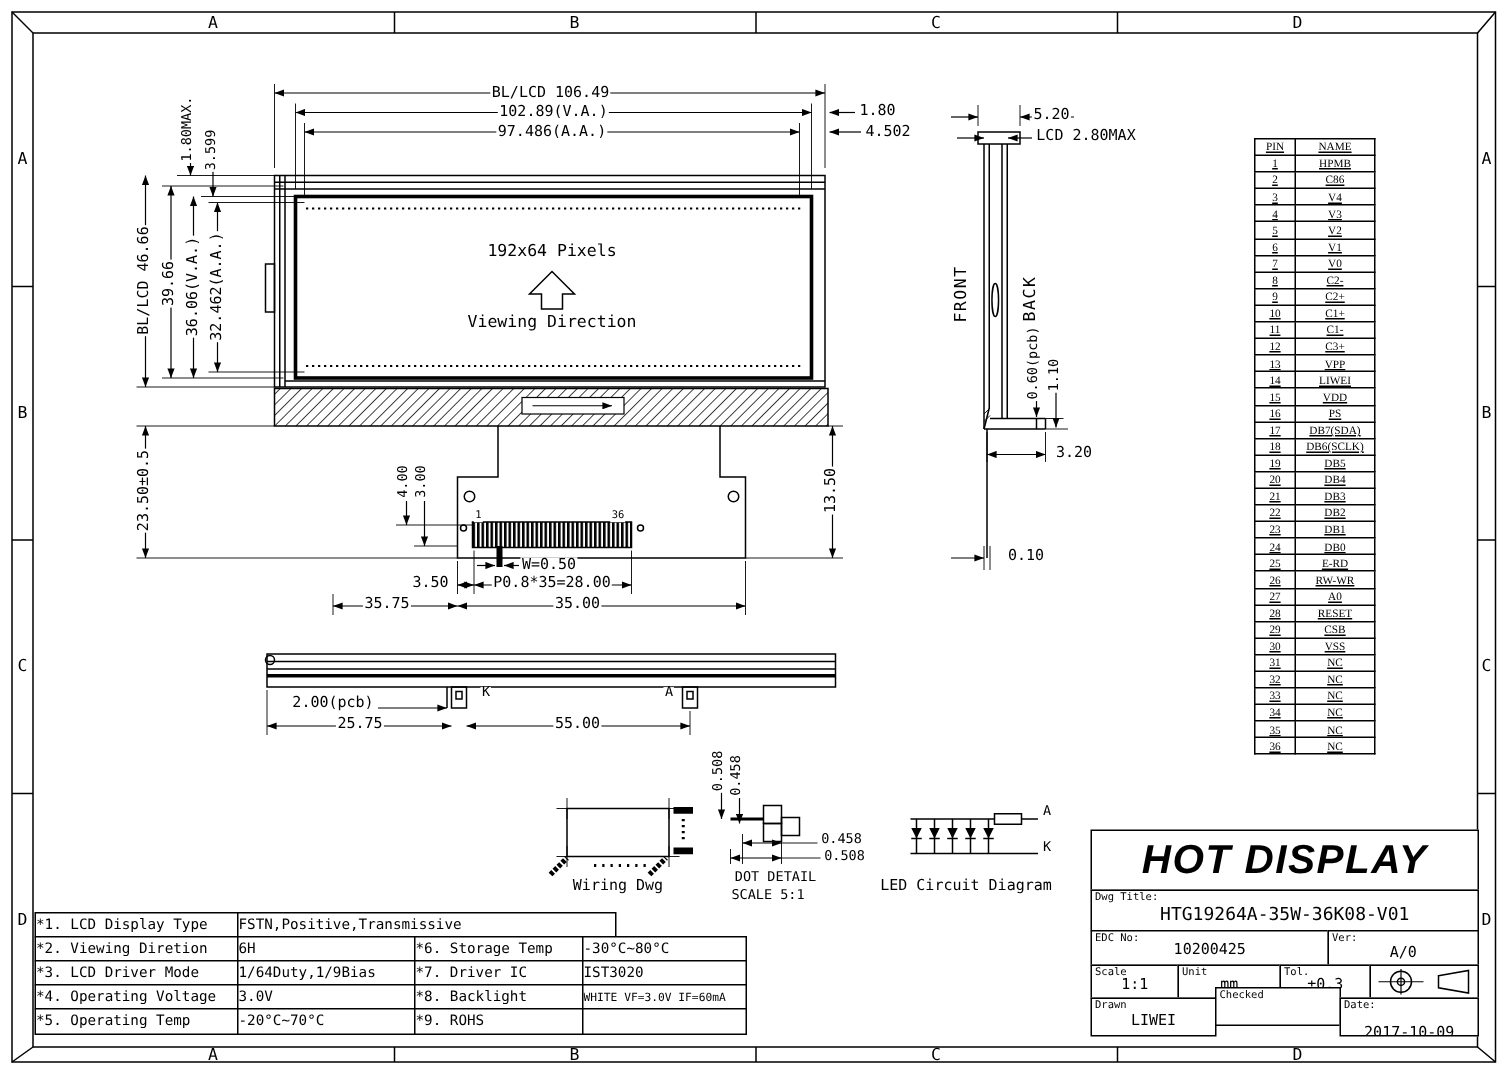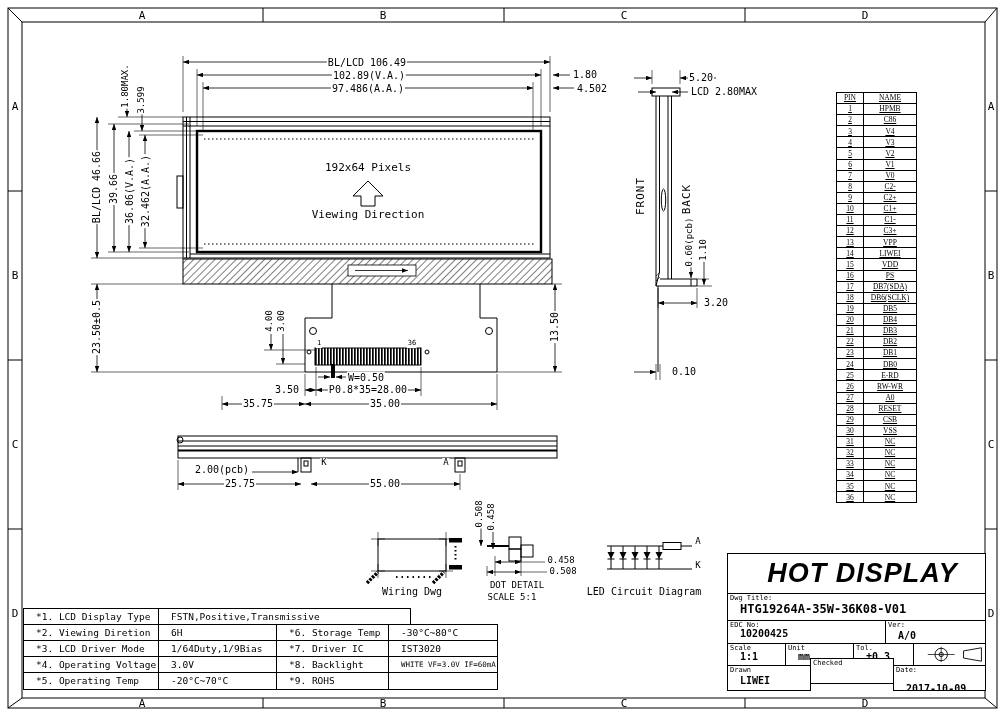--- a/index.html
+++ b/index.html
@@ -21,24 +21,24 @@
   .wide{letter-spacing:1px;}
   .zone{position:absolute;transform:translate(-50%,-50%);font:11px "DejaVu Sans Mono",monospace;background:none;}
   
   #pin-table-box{position:absolute;left:836px;top:92px;width:81px;}
   #pin-table-box table{width:100%;border-collapse:collapse;table-layout:fixed;text-decoration:underline;}
   #pin-table-box th,#pin-table-box td{border:1px solid #000;font:7.5px/1 "Liberation Serif",serif;
        text-align:center;padding:0;height:10.1px;overflow:hidden;white-space:nowrap;}
   #pin-table-box th:first-child,#pin-table-box td:first-child{width:26px;}
   
   .cell{position:absolute;box-sizing:border-box;border:1px solid #000;background:#fff;
-        display:flex;align-items:center;padding-left:12px;font:9.5px/1 "DejaVu Sans Mono",monospace;
+        display:flex;align-items:center;padding-left:0;font:9.5px/1 "DejaVu Sans Mono",monospace;
         white-space:nowrap;overflow:hidden;}
   .cell .tiny-label{position:absolute;top:1px;left:2px;font-size:7px;text-align:center;}
-  .cell .cval{width:100%;text-align:left;font-size:10px;font-weight:bold;}
+  .cell .cval{width:100%;text-align:center;font-size:10px;}
   .company{font:italic bold 27px "Liberation Sans",sans-serif;letter-spacing:1px;width:100%;text-align:center;}
 </style>
 </head>
 <body>
 
 <div id="canvas">
 
 <svg id="linework" width="1005" height="716" viewBox="0 0 1005 716">
   <defs>
     <marker id="ar" viewBox="0 0 8 6" refX="8" refY="3" markerWidth="8" markerHeight="6" orient="auto-start-reverse">

